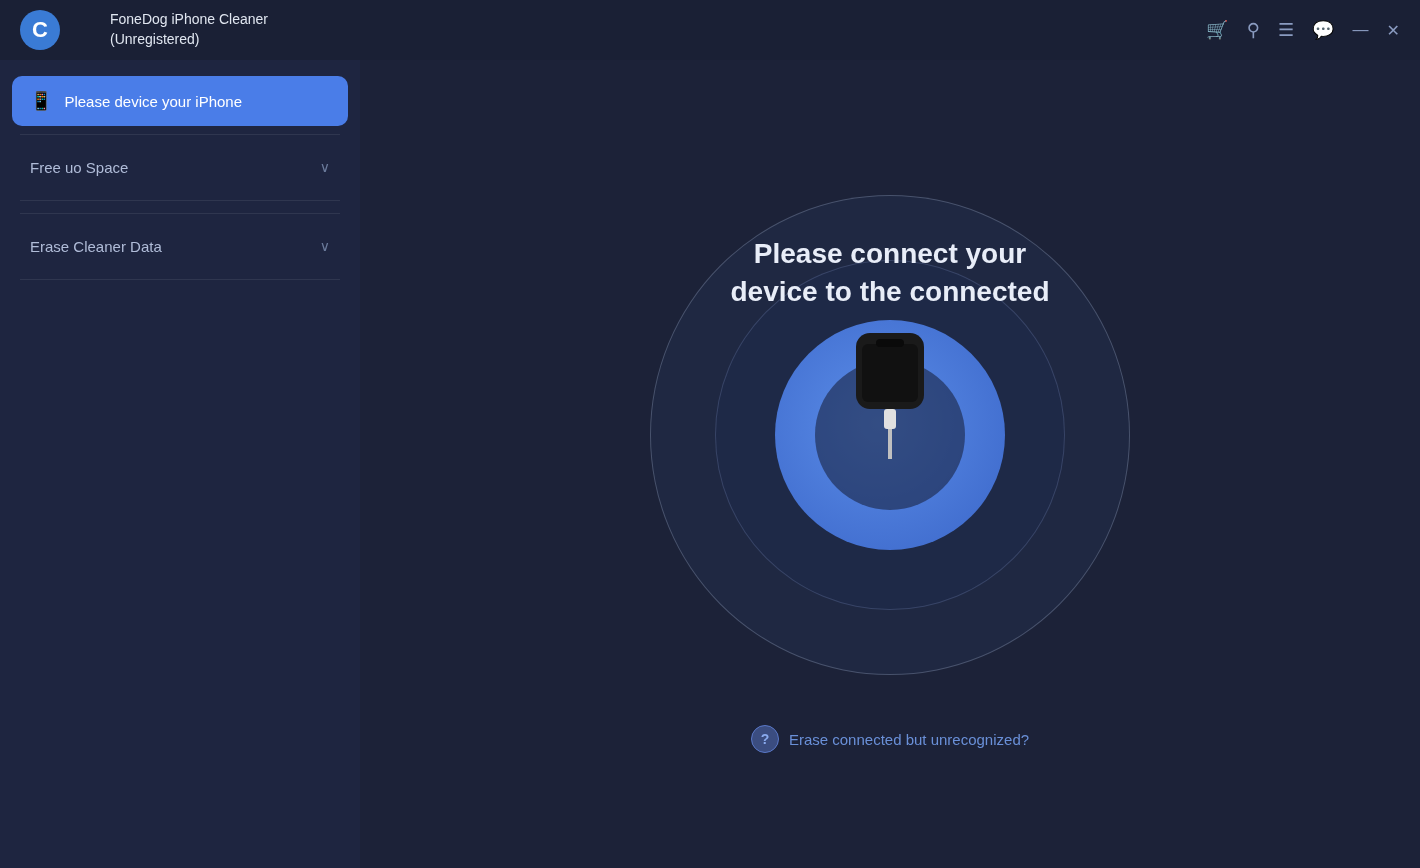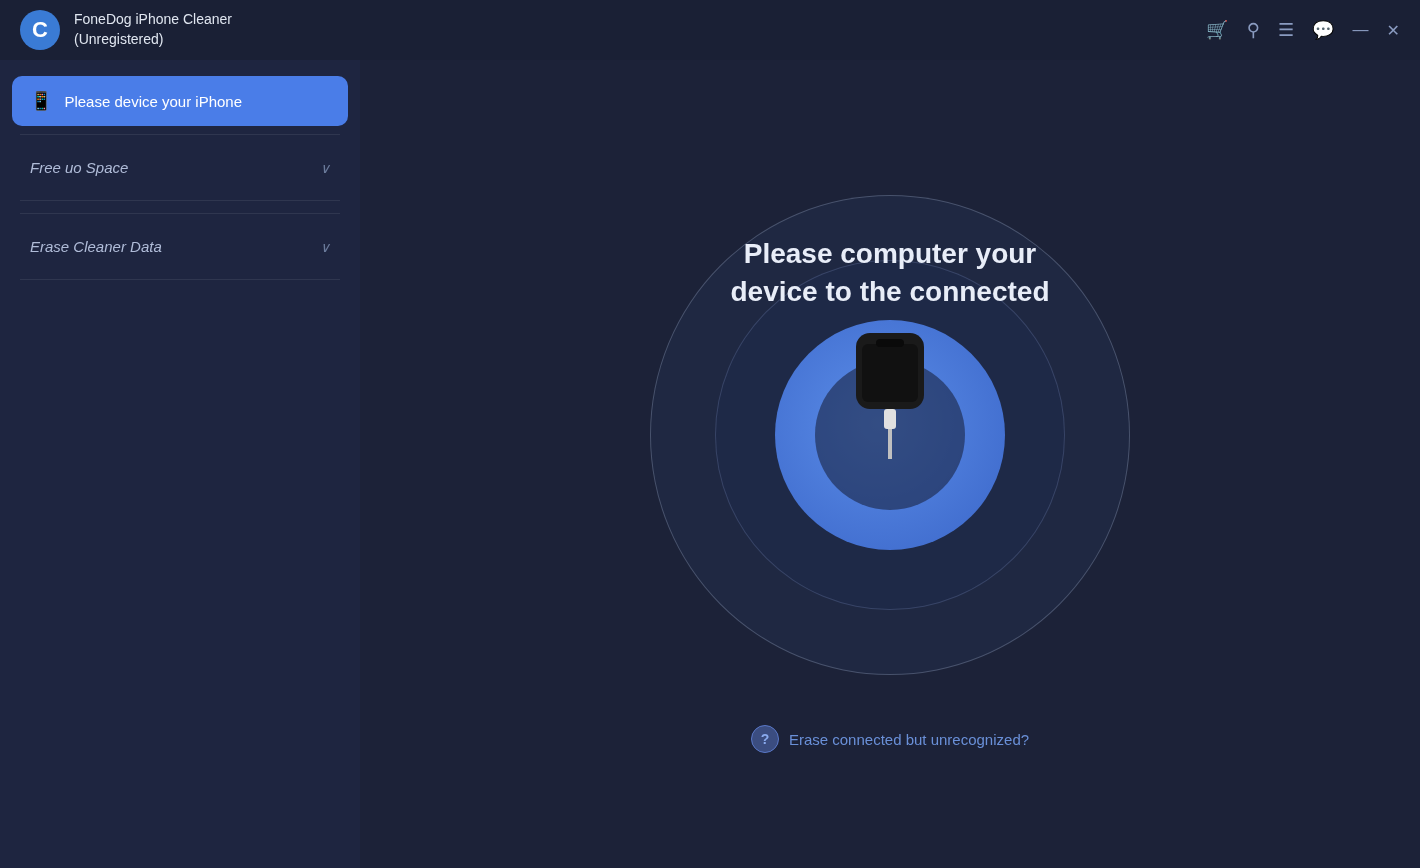--- a/index.html
+++ b/index.html
@@ -38,20 +38,21 @@
       align-items: center;
       justify-content: center;
       font-size: 22px;
       font-weight: bold;
       color: white;
     }
     .app-title {
       font-size: 14px;
       line-height: 1.4;
       color: #e0e6f0;
+      margin-left: 36px;
     }
     .titlebar-right {
       display: flex;
       align-items: center;
       gap: 18px;
     }
     .titlebar-icon {
       color: #8a9bc0;
       font-size: 18px;
       cursor: pointer;
@@ -82,27 +83,26 @@
       align-items: center;
       gap: 12px;
       cursor: pointer;
       font-size: 15px;
       font-weight: 500;
       color: #fff;
     }
     .sidebar-item {
       padding: 16px 18px;
       display: flex;
-      align-items: center;
+      align-items: flex-start;
       justify-content: space-between;
       cursor: pointer;
       font-size: 15px;
       color: #b0bcd8;
       border-radius: 10px;
-      font-style: italic;
     }
     .sidebar-item-left {
       display: flex;
       align-items: center;
       gap: 10px;
     }
     .sidebar-divider {
       height: 1px;
       background: rgba(255,255,255,0.08);
       margin: 4px 8px;
@@ -342,21 +342,21 @@
 
   </div>
 
   <div class="content">
 
     <div class="circle-container">
 
       <div class="circle-outer"></div>
 
       <div class="connect-text">
-        <span>Please computer your</span><br>
+        <span>Please connect your</span><br>
         <span>device to the connected</span>
       </div>
 
       <div class="circle-middle"></div>
 
       <div class="circle-inner"></div>
 
       <div class="circle-innermost"></div>
 
       <div class="iphone-icon">

